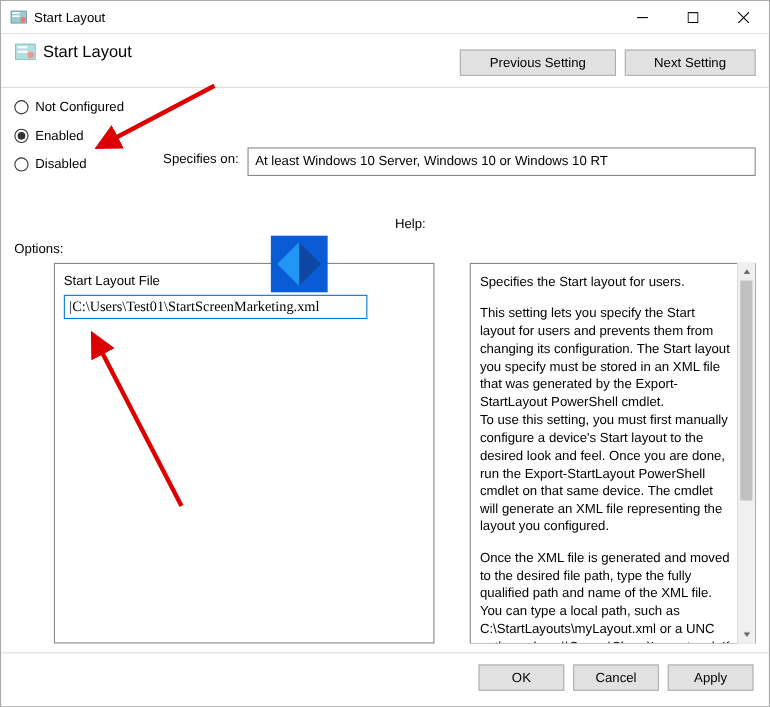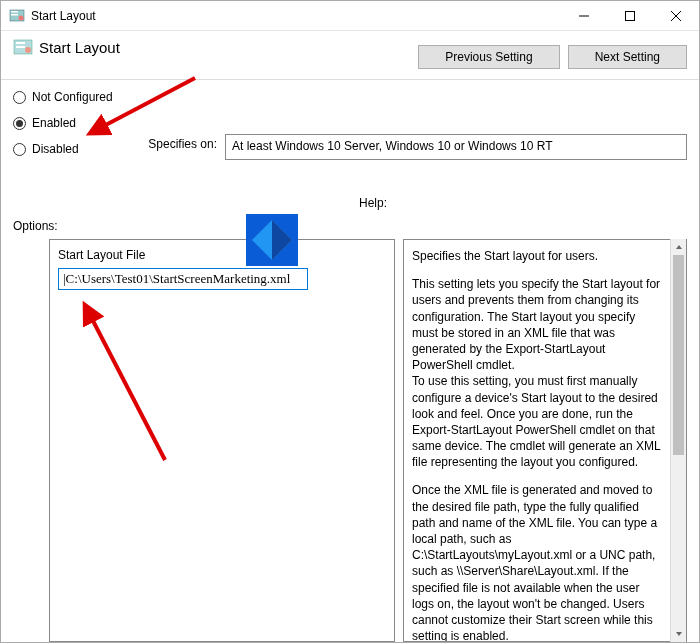--- a/index.html
+++ b/index.html
@@ -28,30 +28,30 @@
   .supported-box { flex: 1; border: 1px solid #888; background: #fff; padding: 4px 6px; height: 26px; }
   .section-labels { display: flex; padding: 28px 12px 6px 12px; }
   .label-options { width: 346px; margin-top: 23px; }
   .label-help { flex: 1; }
   .panels { display: flex; padding: 0 12px; gap: 8px; flex: 1; min-height: 0; }
   .panel { border: 1px solid #888; background: #fff; padding: 8px; overflow: auto; }
   .panel-left { width: 346px; margin-left: 36px; }
   .panel-right { flex: 1; line-height: 1.35; }
   .panel-right p { margin: 0 0 12px 0; }
   .file-label { margin-bottom: 6px; }
-  .file-input { width: 250px; border: 1px solid #0078d7; padding: 2px 4px; font-family: "Times New Roman", serif; font-size: 13px; }
+  .file-input { width: 276px; border: 1px solid #0078d7; padding: 2px 4px; font-family: "Times New Roman", serif; font-size: 13px; }
   .footer { padding: 10px 14px 14px 0; display: flex; justify-content: flex-end; gap: 8px; border-top: 1px solid #ddd; margin-top: 8px; }
   .footer button { min-width: 78px; padding: 4px 12px; }
   
   .arrow { position: absolute; pointer-events: none; }
   
   
   .blue-square { position: absolute; width: 52px; height: 52px; left: 246px; top: 214px; }
   .scrollbar-right { position: absolute; right: 1px; top: 0; width: 16px; height: 100%; background: #f0f0f0; border-left: 1px solid #ddd; display:flex; flex-direction:column; }
-  .panel-right-wrap { position: relative; flex:1; display:flex; }
+  .panel-right-wrap { position: relative; flex:1; display:flex;margin-left:24px; }
   .sb-btn { height:16px; display:flex; align-items:center; justify-content:center; }
   .sb-thumb { background:#c0c0c0; margin:0 2px; }
 </style>
 </head>
 <body>
 
 <div class="window">
 
   <div class="titlebar">
     <svg class="icon" viewBox="0 0 16 16">
@@ -148,20 +148,25 @@
         <div style="flex:1"></div>
         <div class="sb-btn">
             <svg width="8" height="8" viewBox="0 0 8 8">
               <polygon points="1,2 7,2 4,6" fill="#666"></polygon>
             </svg>
           </div>
       </div>
     </div>
   </div>
 
+  <div class="footer">
+    <button class="std">OK</button>
+    <button class="std">Cancel</button>
+    <button class="std">Apply</button>
+  </div>
 </div>
 
 <svg class="arrow" style="left:85px; top:68px;" width="120" height="80" viewBox="0 0 120 80">
   <defs>
       <marker id="ah1" markerWidth="10" markerHeight="10" refX="2" refY="3" orient="auto">
         <polygon points="0,0 6,3 0,6" fill="#d00"></polygon>
       </marker>
     </defs>
   <line x1="110" y1="10" x2="15" y2="60" stroke="#d00" stroke-width="4" marker-end="url(#ah1)"></line>
 </svg>

